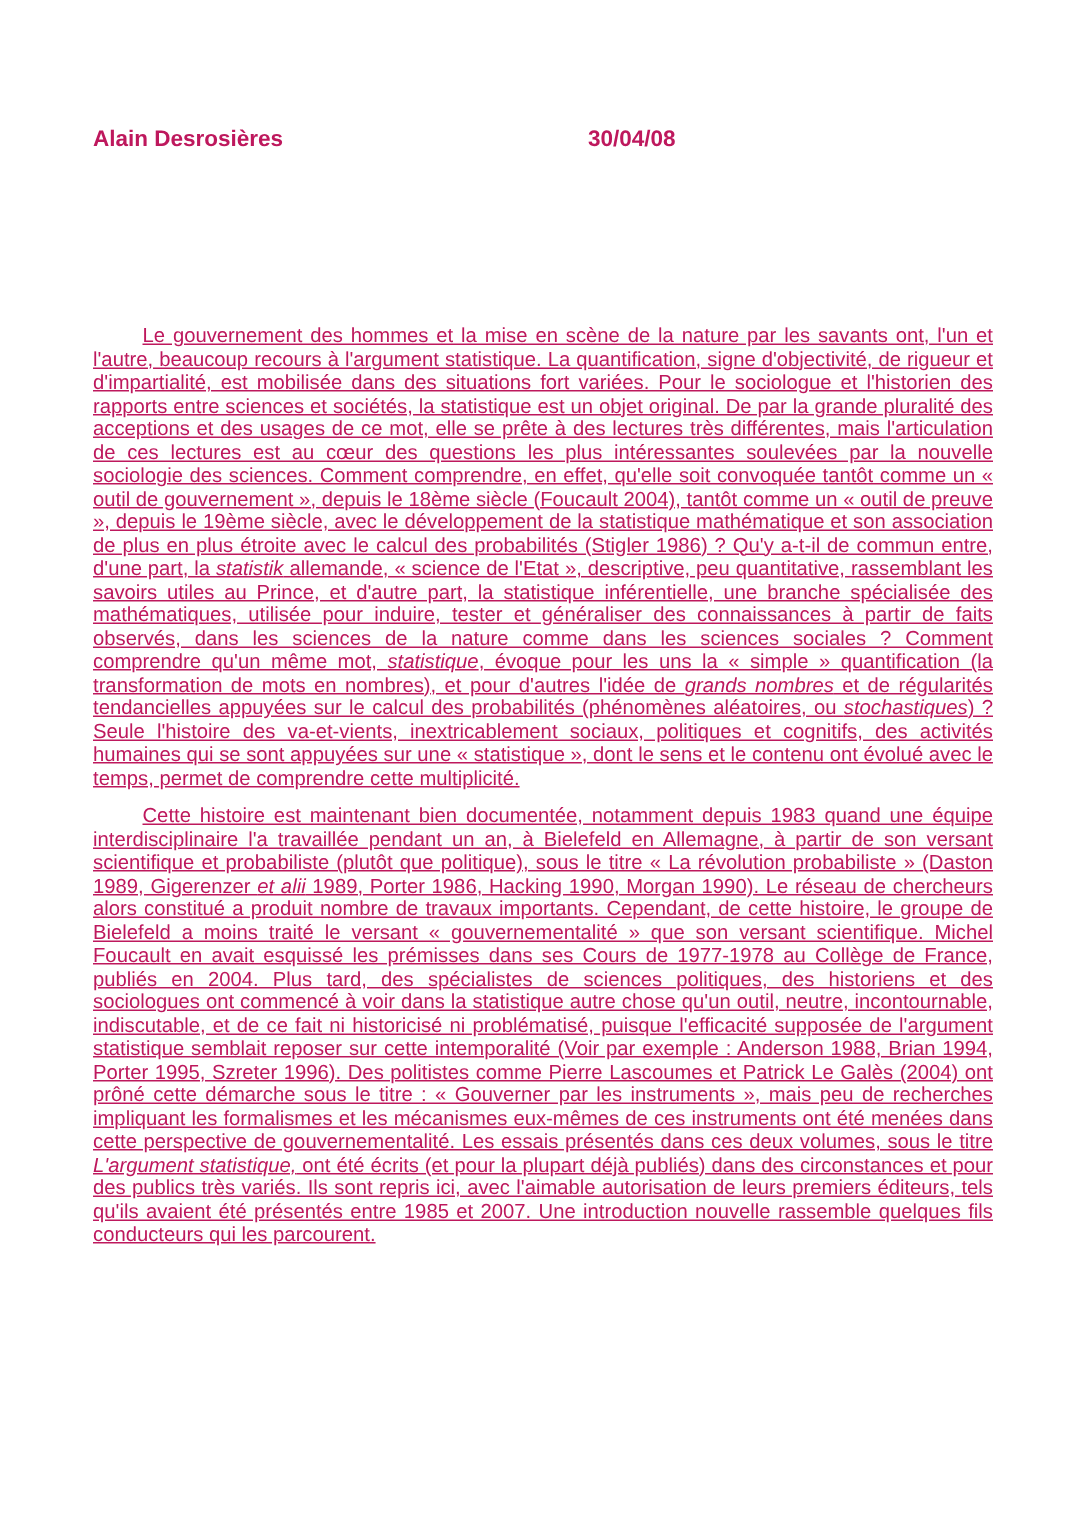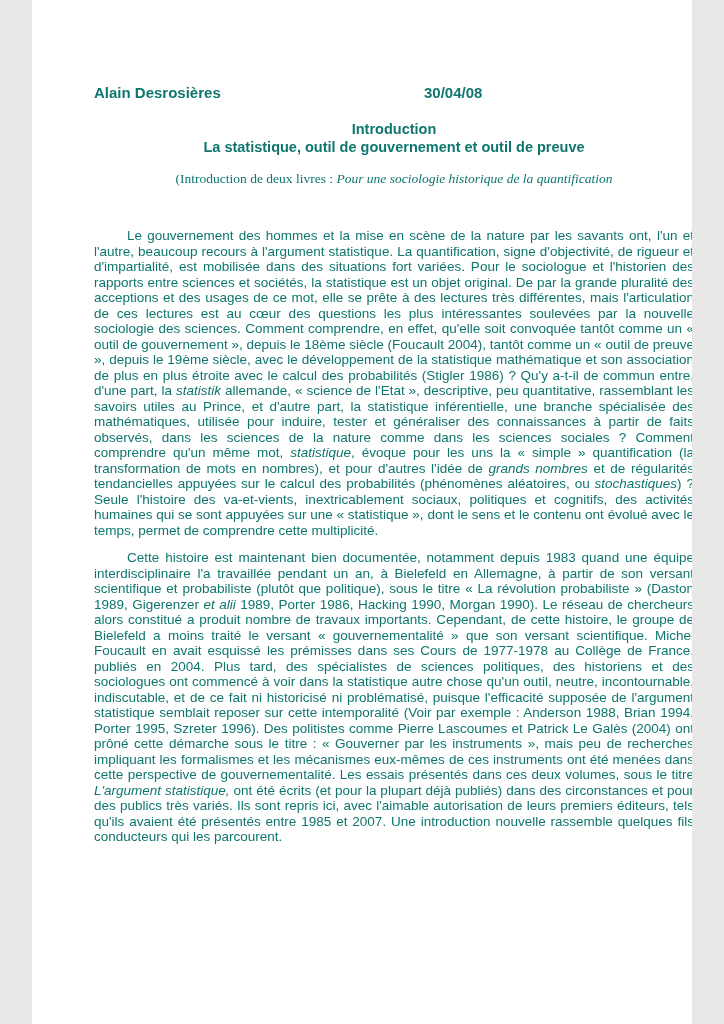--- a/index.html
+++ b/index.html
@@ -1,22 +1,22 @@
 <!DOCTYPE html>
 <html><head>
 <meta charset="utf-8">
 <style>
   html, body { margin: 0; padding: 0; background: #e8e8e8; }
   .page {
     position: relative;
-    width: 660px;
+    width: 724px;
     height: 1024px;
     margin: 0 auto;
     background: #ffffff;
-    color: #0f766e;
+    color: #be185d;
     font-family: "Liberation Sans", "DejaVu Sans", sans-serif;
     overflow: hidden;
   }
   .byline {
     position: absolute;
     top: 84px; left: 0;
     width: 724px;
     height: 18px;
     font-size: 15px;
   }
@@ -52,42 +52,38 @@
     position: absolute;
     top: 216px;
     left: 62px;
     width: 600px;
     font-size: 13.5px;
     line-height: 15.5px;
     text-align: justify;
     hyphens: none;
   }
   .body-text p {
-    margin: 12px 0 10px 0;
+    margin: 0 0 10px 0;
     text-indent: 33px;
+    text-decoration: underline;
   }
   .it { font-style: italic; }
 </style>
 </head>
 <body>
 
 <div class="page">
 
   <div class="byline">
     <span class="author">Alain Desrosières</span>
     <span class="date">30/04/08</span>
   </div>
 
-  <div class="title-block">
-    <div>Introduction</div>
-    <div>La statistique, outil de gouvernement et outil de preuve</div>
-  </div>
 
   <div class="subtitle-block">
-    <div><span>(Introduction de deux livres : </span><span class="it">Pour une sociologie historique de la quantification</span></div>
   </div>
 
   <div class="body-text">
     <p><span>Le gouvernement des hommes et la mise en scène de la nature par les savants ont, l'un et l'autre, beaucoup recours à l'argument statistique. La quantification, signe d'objectivité, de rigueur et d'impartialité, est mobilisée dans des situations fort variées. Pour le sociologue et l'historien des rapports entre sciences et sociétés, la statistique est un objet original. De par la grande pluralité des acceptions et des usages de ce mot, elle se prête à des lectures très différentes, mais l'articulation de ces lectures est au cœur des questions les plus intéressantes soulevées par la nouvelle sociologie des sciences. Comment comprendre, en effet, qu'elle soit convoquée tantôt comme un « outil de gouvernement », depuis le 18ème siècle (Foucault 2004), tantôt comme un « outil de preuve », depuis le 19ème siècle, avec le développement de la statistique mathématique et son association de plus en plus étroite avec le calcul des probabilités (Stigler 1986) ? Qu'y a-t-il de commun entre, d'une part, la </span><span class="it">statistik</span><span> allemande, « science de l'Etat », descriptive, peu quantitative, rassemblant les savoirs utiles au Prince, et d'autre part, la statistique inférentielle, une branche spécialisée des mathématiques, utilisée pour induire, tester et généraliser des connaissances à partir de faits observés, dans les sciences de la nature comme dans les sciences sociales ? Comment comprendre qu'un même mot, </span><span class="it">statistique</span><span>, évoque pour les uns la « simple » quantification (la transformation de mots en nombres), et pour d'autres l'idée de </span><span class="it">grands nombres</span><span> et de régularités tendancielles appuyées sur le calcul des probabilités (phénomènes aléatoires, ou </span><span class="it">stochastiques</span><span>) ? Seule l'histoire des va-et-vients, inextricablement sociaux, politiques et cognitifs, des activités humaines qui se sont appuyées sur une « statistique », dont le sens et le contenu ont évolué avec le temps, permet de comprendre cette multiplicité.</span></p>
     <p><span>Cette histoire est maintenant bien documentée, notamment depuis 1983 quand une équipe interdisciplinaire l'a travaillée pendant un an, à Bielefeld en Allemagne, à partir de son versant scientifique et probabiliste (plutôt que politique), sous le titre « La révolution probabiliste » (Daston 1989, Gigerenzer </span><span class="it">et alii</span><span> 1989, Porter 1986, Hacking 1990, Morgan 1990). Le réseau de chercheurs alors constitué a produit nombre de travaux importants. Cependant, de cette histoire, le groupe de Bielefeld a moins traité le versant « gouvernementalité » que son versant scientifique. Michel Foucault en avait esquissé les prémisses dans ses Cours de 1977-1978 au Collège de France, publiés en 2004. Plus tard, des spécialistes de sciences politiques, des historiens et des sociologues ont commencé à voir dans la statistique autre chose qu'un outil, neutre, incontournable, indiscutable, et de ce fait ni historicisé ni problématisé, puisque l'efficacité supposée de l'argument statistique semblait reposer sur cette intemporalité (Voir par exemple : Anderson 1988, Brian 1994, Porter 1995, Szreter 1996). Des politistes comme Pierre Lascoumes et Patrick Le Galès (2004) ont prôné cette démarche sous le titre : « Gouverner par les instruments », mais peu de recherches impliquant les formalismes et les mécanismes eux-mêmes de ces instruments ont été menées dans cette perspective de gouvernementalité. Les essais présentés dans ces deux volumes, sous le titre </span><span class="it">L'argument statistique,</span><span> ont été écrits (et pour la plupart déjà publiés) dans des circonstances et pour des publics très variés. Ils sont repris ici, avec l'aimable autorisation de leurs premiers éditeurs, tels qu'ils avaient été présentés entre 1985 et 2007. Une introduction nouvelle rassemble quelques fils conducteurs qui les parcourent.</span></p>
   </div>
 
 </div>
 
 </body></html>

